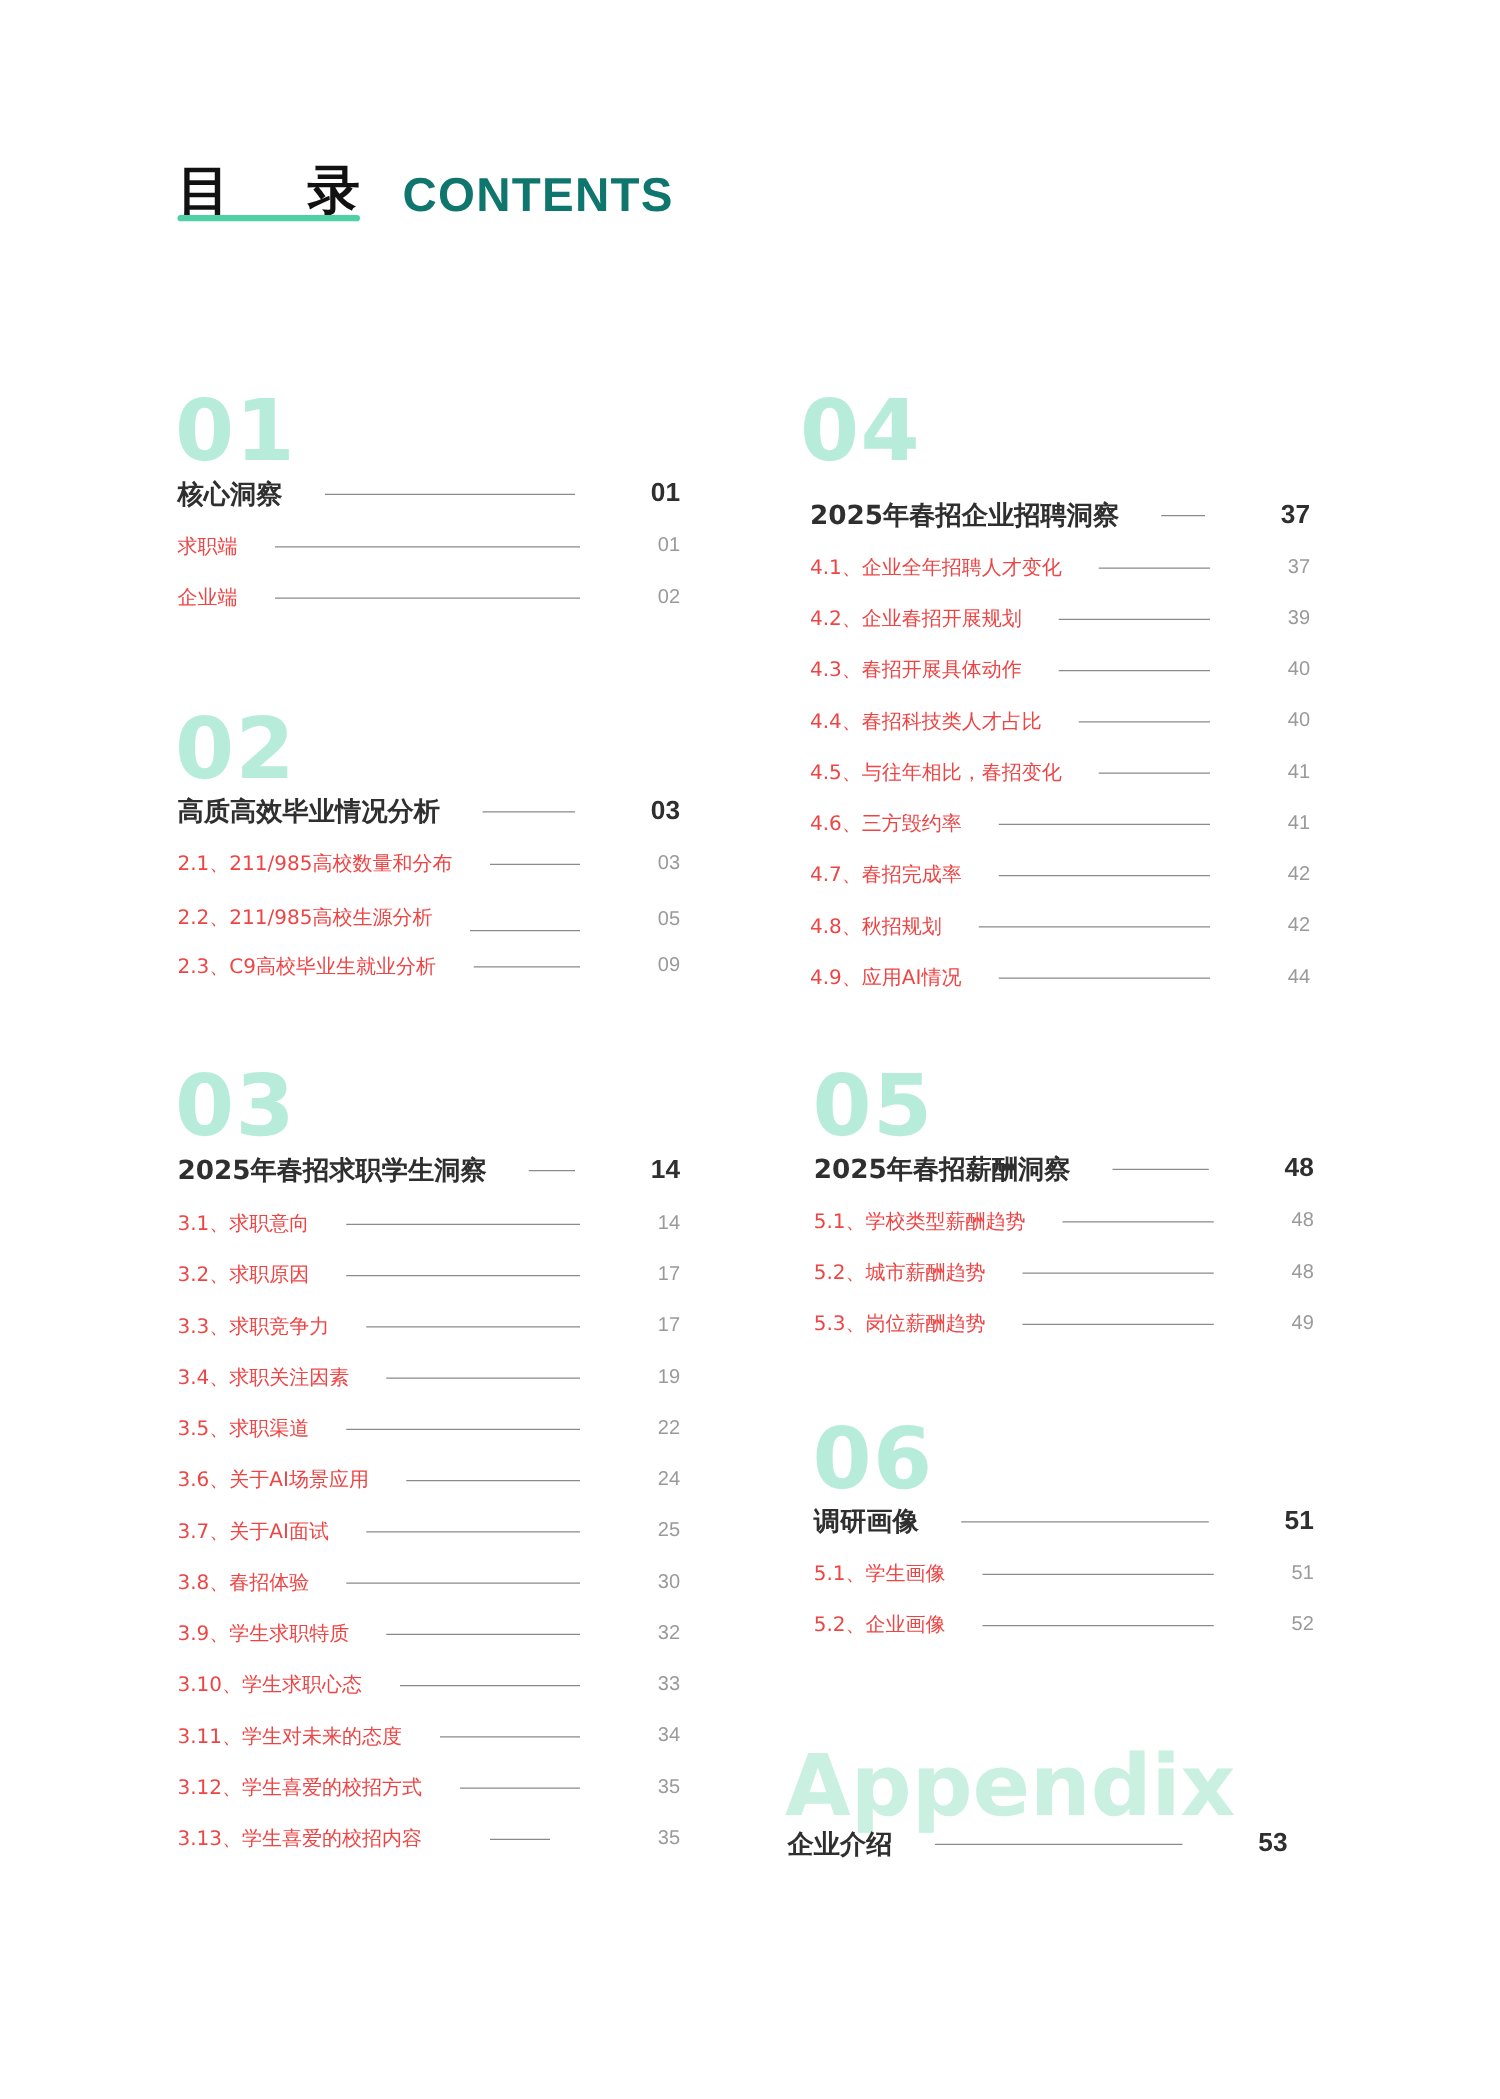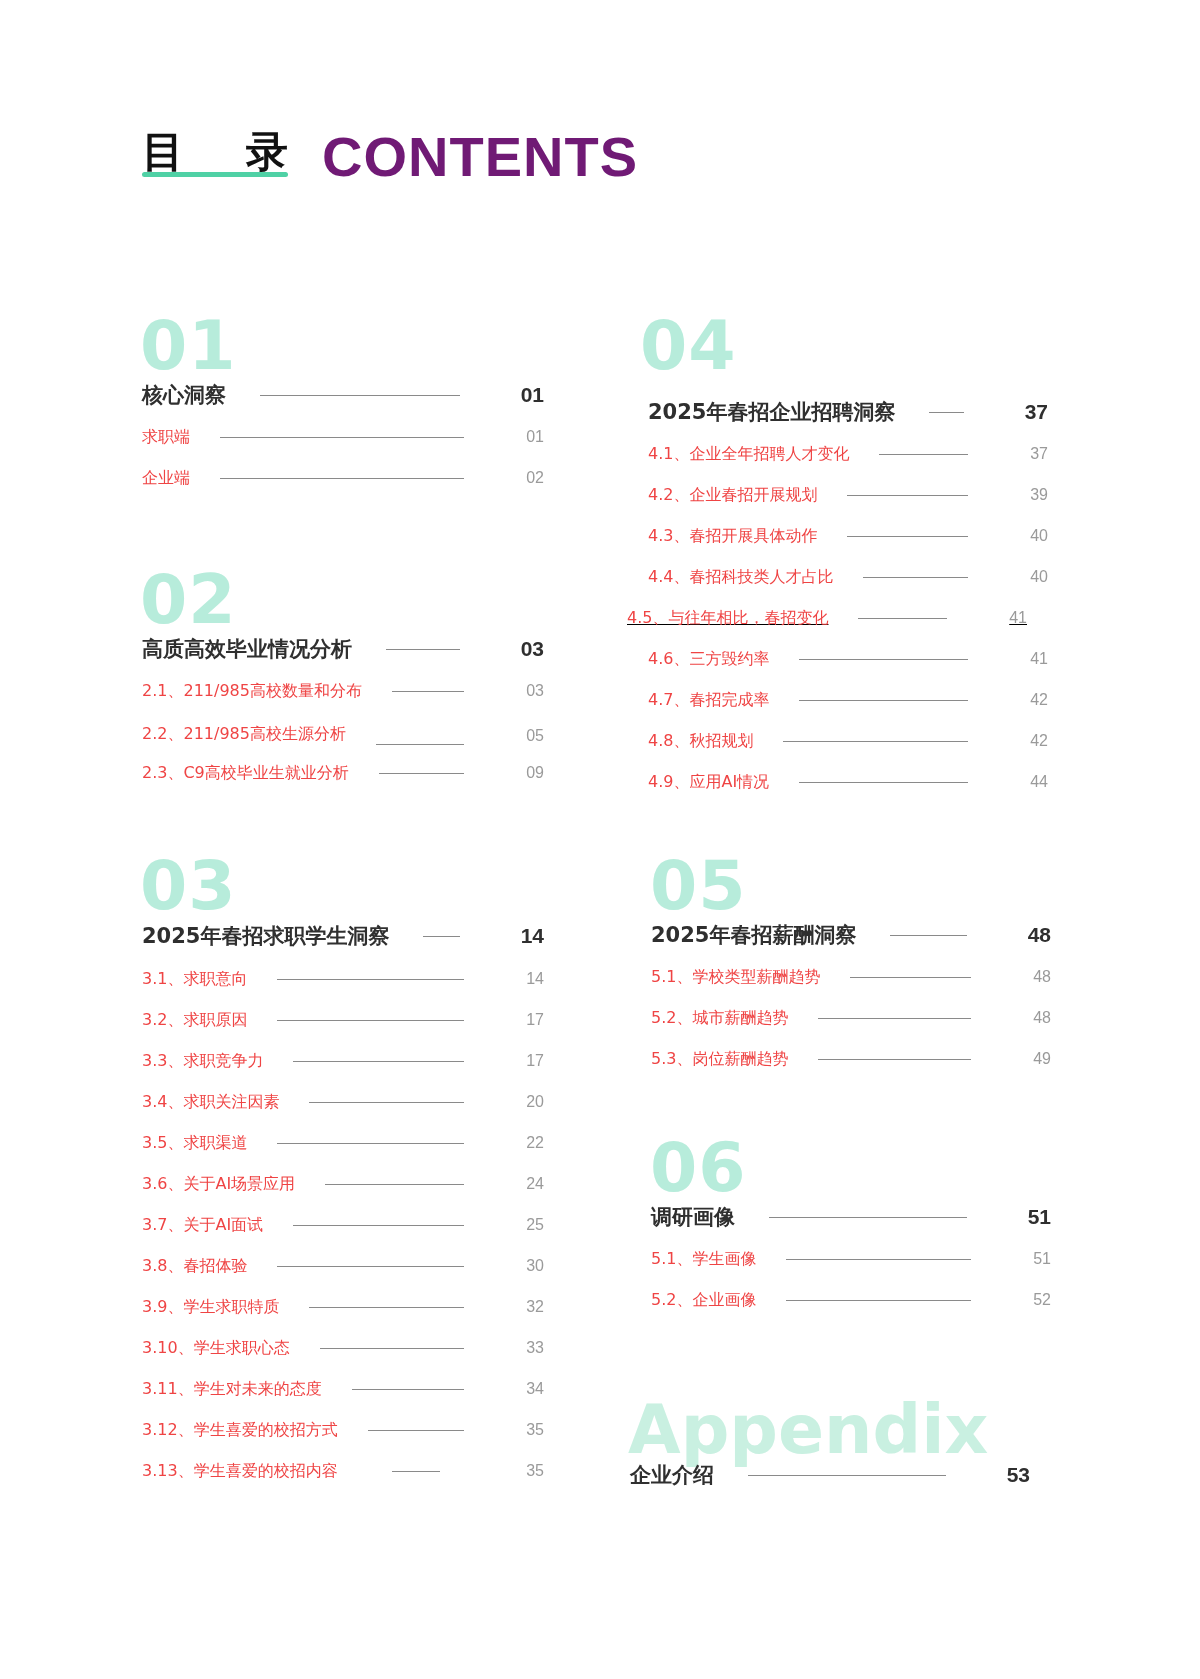--- a/index.html
+++ b/index.html
@@ -5,21 +5,21 @@
   html, body { margin: 0; padding: 0; background: #ffffff; }
   body { width: 1200px; height: 1679px; position: relative; overflow: hidden;
          font-family: "Liberation Sans", "DejaVu Sans", sans-serif; }
   .abs { position: absolute; }
 
   .title-cn { left: 142px; top: 128px; width: 148px; height: 50px; }
   .title-cn .ch { position: absolute; top: 0; font-size: 42px; font-weight: 700; color: #111; line-height: 48px; font-family: "DejaVu Sans", sans-serif; }
   .title-cn .ch1 { left: 0; }
   .title-cn .ch2 { left: 104px; }
   .title-underline { left: 142px; top: 172px; width: 146px; height: 5px; border-radius: 3px; background: #4fd1a5; }
-  .title-en { left: 322px; top: 132px; font-size: 56px; font-weight: 700; color: #701a75; letter-spacing: 1px; line-height: 50px; }
+  .title-en { left: 322px; top: 132px; font-size: 38px; font-weight: 700; color: #0f766e; letter-spacing: 1px; line-height: 50px; }
 
   .sec-num { font-size: 68px; font-weight: 700; color: #b7ecdb; line-height: 68px; letter-spacing: 1px; font-family: "DejaVu Sans", sans-serif; }
   .appendix { font-size: 68px; font-weight: 700; color: #c9f0e1; line-height: 70px; font-family: "DejaVu Sans", sans-serif; }
 
   .row { position: absolute; display: flex; align-items: center; }
   .row .label { white-space: nowrap; }
   .row .rule { flex: 1; height: 0; border-top: 1.4px solid #8a8a8a; }
   .row .pg { text-align: right; white-space: nowrap; }
 
   .row.head { height: 30px; }
@@ -98,21 +98,21 @@
   <span class="pg">17</span>
 </div>
 <div class="row sub" style="left:142px; top:1048px; width:402px;">
   <span class="label">3.3、求职竞争力</span>
   <span class="rule"></span>
   <span class="pg">17</span>
 </div>
 <div class="row sub" style="left:142px; top:1089px; width:402px;">
   <span class="label">3.4、求职关注因素</span>
   <span class="rule"></span>
-  <span class="pg">20</span>
+  <span class="pg">19</span>
 </div>
 <div class="row sub" style="left:142px; top:1130px; width:402px;">
   <span class="label">3.5、求职渠道</span>
   <span class="rule"></span>
   <span class="pg">22</span>
 </div>
 <div class="row sub" style="left:142px; top:1171px; width:402px;">
   <span class="label">3.6、关于AI场景应用</span>
   <span class="rule"></span>
   <span class="pg">24</span>
@@ -172,21 +172,21 @@
 <div class="row sub" style="left:648px; top:523px; width:400px;">
   <span class="label">4.3、春招开展具体动作</span>
   <span class="rule"></span>
   <span class="pg">40</span>
 </div>
 <div class="row sub" style="left:648px; top:564px; width:400px;">
   <span class="label">4.4、春招科技类人才占比</span>
   <span class="rule"></span>
   <span class="pg">40</span>
 </div>
-<div class="row sub" style="left:627px; top:605px; width:400px;text-decoration:underline;">
+<div class="row sub" style="left:648px; top:605px; width:400px;">
   <span class="label">4.5、与往年相比，春招变化</span>
   <span class="rule"></span>
   <span class="pg">41</span>
 </div>
 <div class="row sub" style="left:648px; top:646px; width:400px;">
   <span class="label">4.6、三方毁约率</span>
   <span class="rule"></span>
   <span class="pg">41</span>
 </div>
 <div class="row sub" style="left:648px; top:687px; width:400px;">

